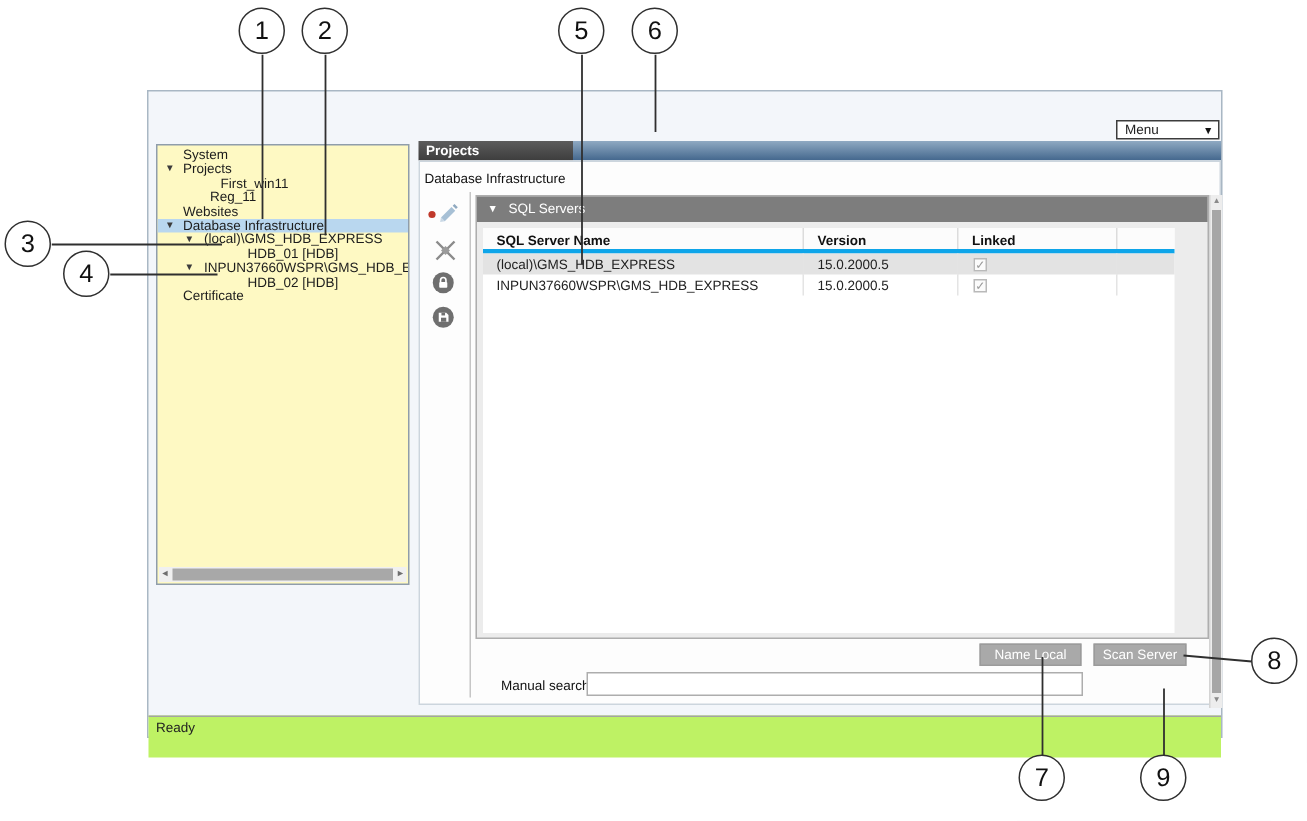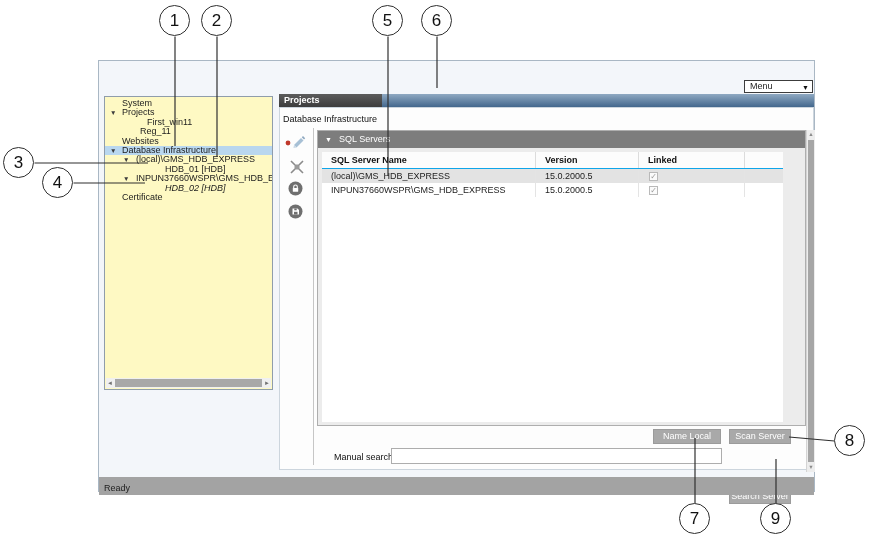--- a/index.html
+++ b/index.html
@@ -52,21 +52,21 @@
 
   .tool-ico{position:absolute;left:5px;}
   .t1{top:26px;} .t2{top:51px;} .t3{top:73px;} .t4{top:96px;}
 
   .sqlbox{position:absolute;left:37px;top:22px;width:489px;height:296px;background:#ececec;
           border:1px solid #aeaeae;}
   .sqlhead{position:absolute;left:0;top:0;width:100%;height:17px;background:#7d7d7d;}
   .sqlhead .car{position:absolute;left:7px;top:4px;font-size:7px;color:#ffffff;line-height:9px;}
   .sqlhead .lbl{position:absolute;left:21px;top:2px;font-size:9px;color:#ffffff;line-height:13px;}
   .sqltable{position:absolute;left:4px;top:21px;width:461px;height:270px;background:#ffffff;}
-  .hrow{display:flex;height:17px;background:#fcfcfc;border-bottom:1px solid #0ea5e9;}
+  .hrow{display:flex;height:17px;background:#fcfcfc;border-bottom:3px solid #0ea5e9;}
   .hrow .c{font-size:9px;font-weight:bold;color:#111;line-height:16px;padding-left:9px;
            border-right:1px solid #dcdcdc;}
   .drow{display:flex;height:14px;}
   .drow .c{font-size:9px;color:#222;line-height:14px;padding-left:9px;border-right:1px solid #e4e4e4;
            white-space:nowrap;overflow:hidden;}
   .c.col-name{width:214px;} .c.col-ver{width:103px;} .c.col-link{width:106px;} .c.col-x{width:38px;border-right:none !important;}
   .drow.alt{background:#e3e3e3;}
   .chk{display:inline-block;width:9px;height:9px;margin:2px 0 0 1px;background:#fbfbfb;
        border:1px solid #b9b9b9;font-size:8px;line-height:7px;color:#9a9a9a;text-align:center;}
 
@@ -80,22 +80,22 @@
   .gbtn{position:absolute;height:15px;background:#a9a9a9;border:1px solid #9b9b9b;color:#ffffff;
         font-size:9px;line-height:13px;text-align:center;padding:0;}
   .btn-scan-local{left:373px;top:321px;width:68px;}
   .btn-scan-network{left:449px;top:321px;width:62px;}
   .btn-search-server{left:449px;top:341px;width:62px;margin-top:40px;}
   .ms-label{position:absolute;left:54px;top:344px;font-size:9px;color:#111;}
   .ms-input{position:absolute;left:111px;top:340px;width:331px;height:16px;border:1px solid #adadad;
             background:#ffffff;font-size:9px;padding:0 3px;}
 
   
-  .statusbar{position:absolute;left:0;top:416px;width:715px;height:18px;background:#a3a3a3;
-             border-top:4px solid #a3a3a3;}
+  .statusbar{position:absolute;left:0;top:416px;width:715px;height:28px;background:#bef264;
+             border-top:1px solid #a3a3a3;}
   .statusbar .lbl{position:absolute;left:5px;top:1px;font-size:9px;color:#222;line-height:13px;}
 
   
   .overlay{position:absolute;left:0;top:0;width:871px;height:547px;pointer-events:none;}
   .callout{position:absolute;width:31px;height:31px;border:1.5px solid #2f2f2f;border-radius:50%;
            background:#ffffff;display:flex;align-items:center;justify-content:center;
            font-size:17px;color:#111;z-index:11;}
   svg.lines{position:absolute;left:0;top:0;z-index:10;}
 </style>
 </head>
@@ -117,21 +117,21 @@
       <div class="tree-pad"></div>
       <div class="trow i0"><span class="lab">System</span></div>
       <div class="trow i0"><span class="exp">▼</span><span class="lab">Projects</span></div>
       <div class="trow i2"><span class="lab" style="margin-left:42px;">First_win11</span></div>
       <div class="trow i2"><span class="lab" style="margin-left:35px;">Reg_11</span></div>
       <div class="trow i0"><span class="lab">Websites</span></div>
       <div class="trow i0 sel"><span class="exp">▼</span><span class="lab">Database Infrastructure</span></div>
       <div class="trow i1"><span class="exp">▼</span><span class="lab">(local)\GMS_HDB_EXPRESS</span></div>
       <div class="trow i2"><span class="lab">HDB_01 [HDB]</span></div>
       <div class="trow i1"><span class="exp">▼</span><span class="lab">INPUN37660WSPR\GMS_HDB_EXPRESS</span></div>
-      <div class="trow i2"><span class="lab" style="font-style:italic;">HDB_02 [HDB]</span></div>
+      <div class="trow i2"><span class="lab" style="">HDB_02 [HDB]</span></div>
       <div class="trow i0"><span class="lab">Certificate</span></div>
       <div class="hscroll">
         <span class="la">◄</span>
         <span class="thumb"></span>
         <span class="ra">►</span>
       </div>
     </div>
 
     <div class="rpanel">
       <div class="db-tab">Projects</div>

